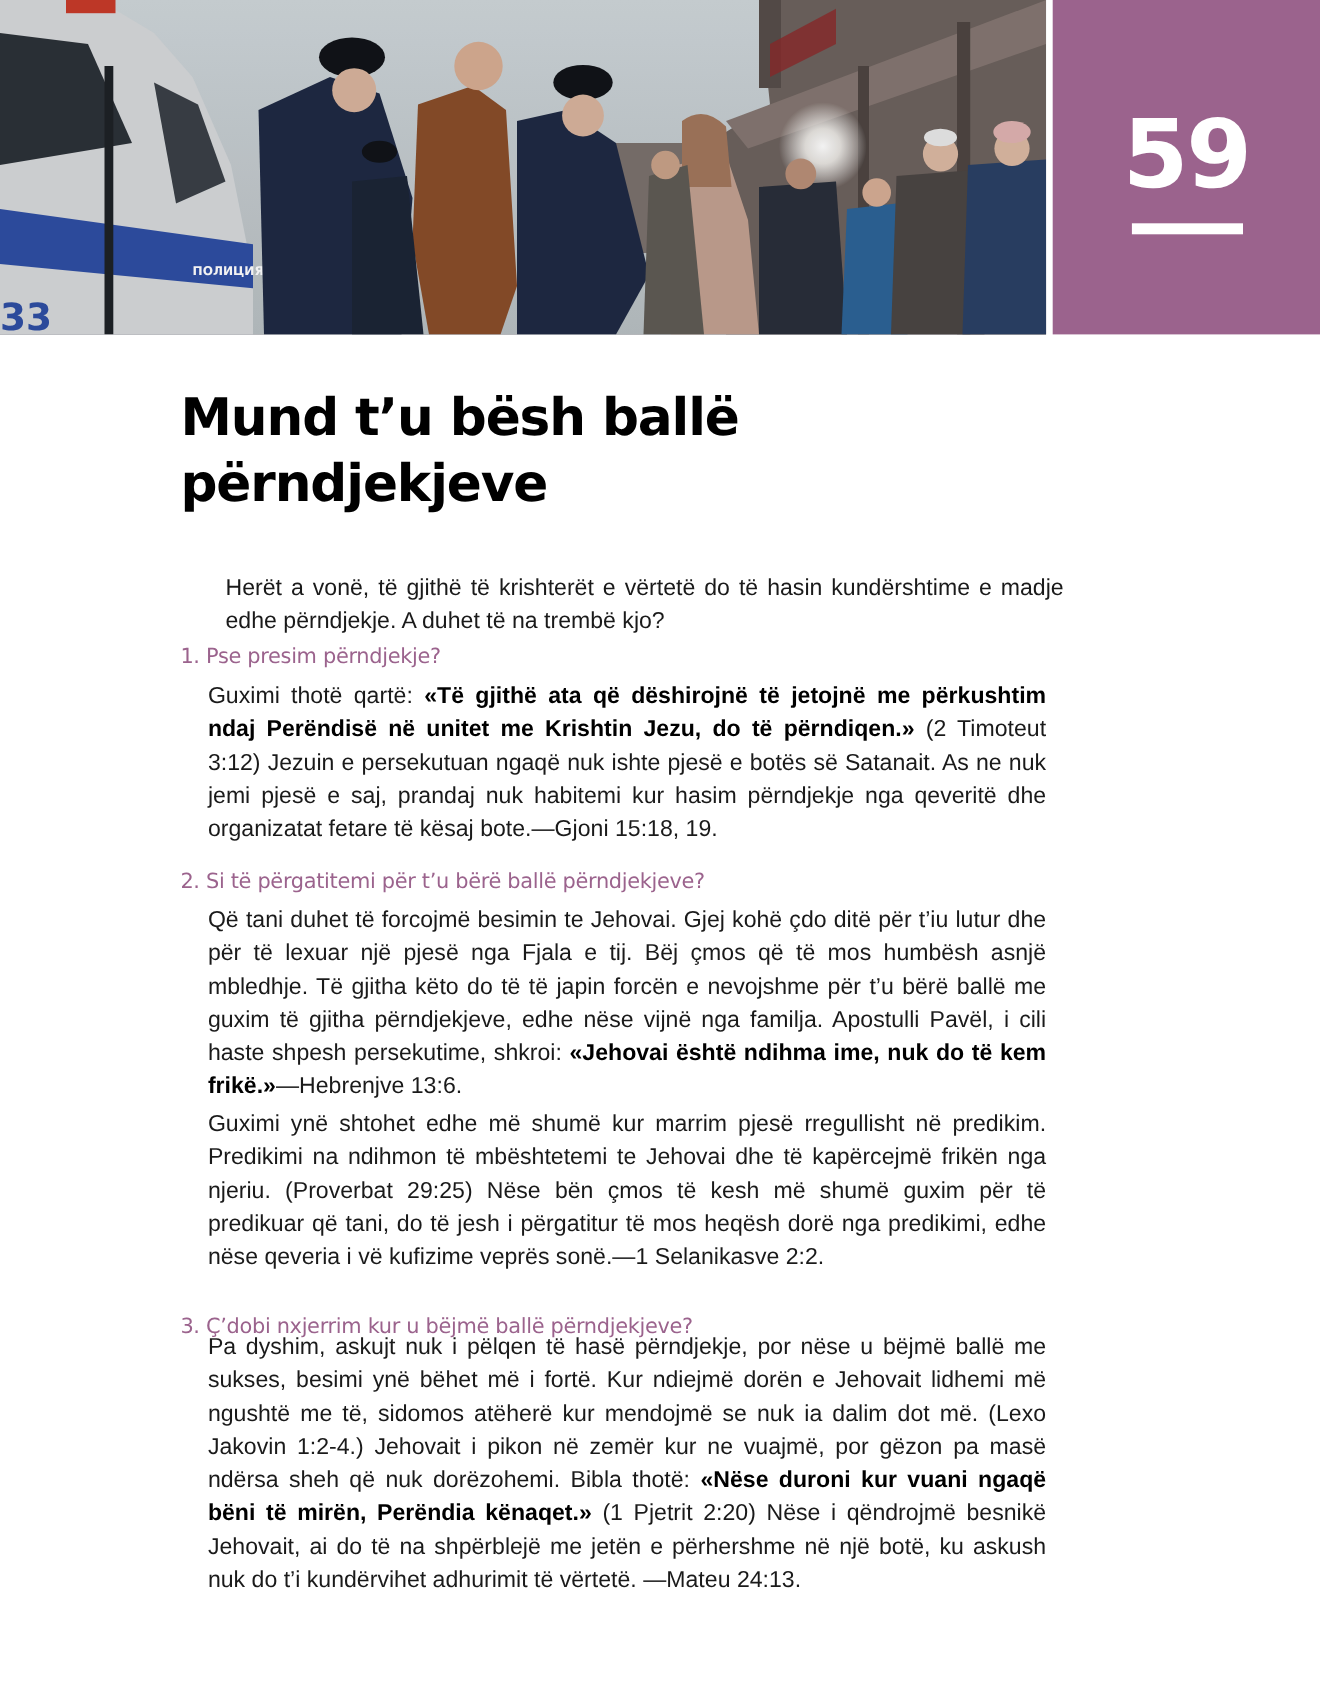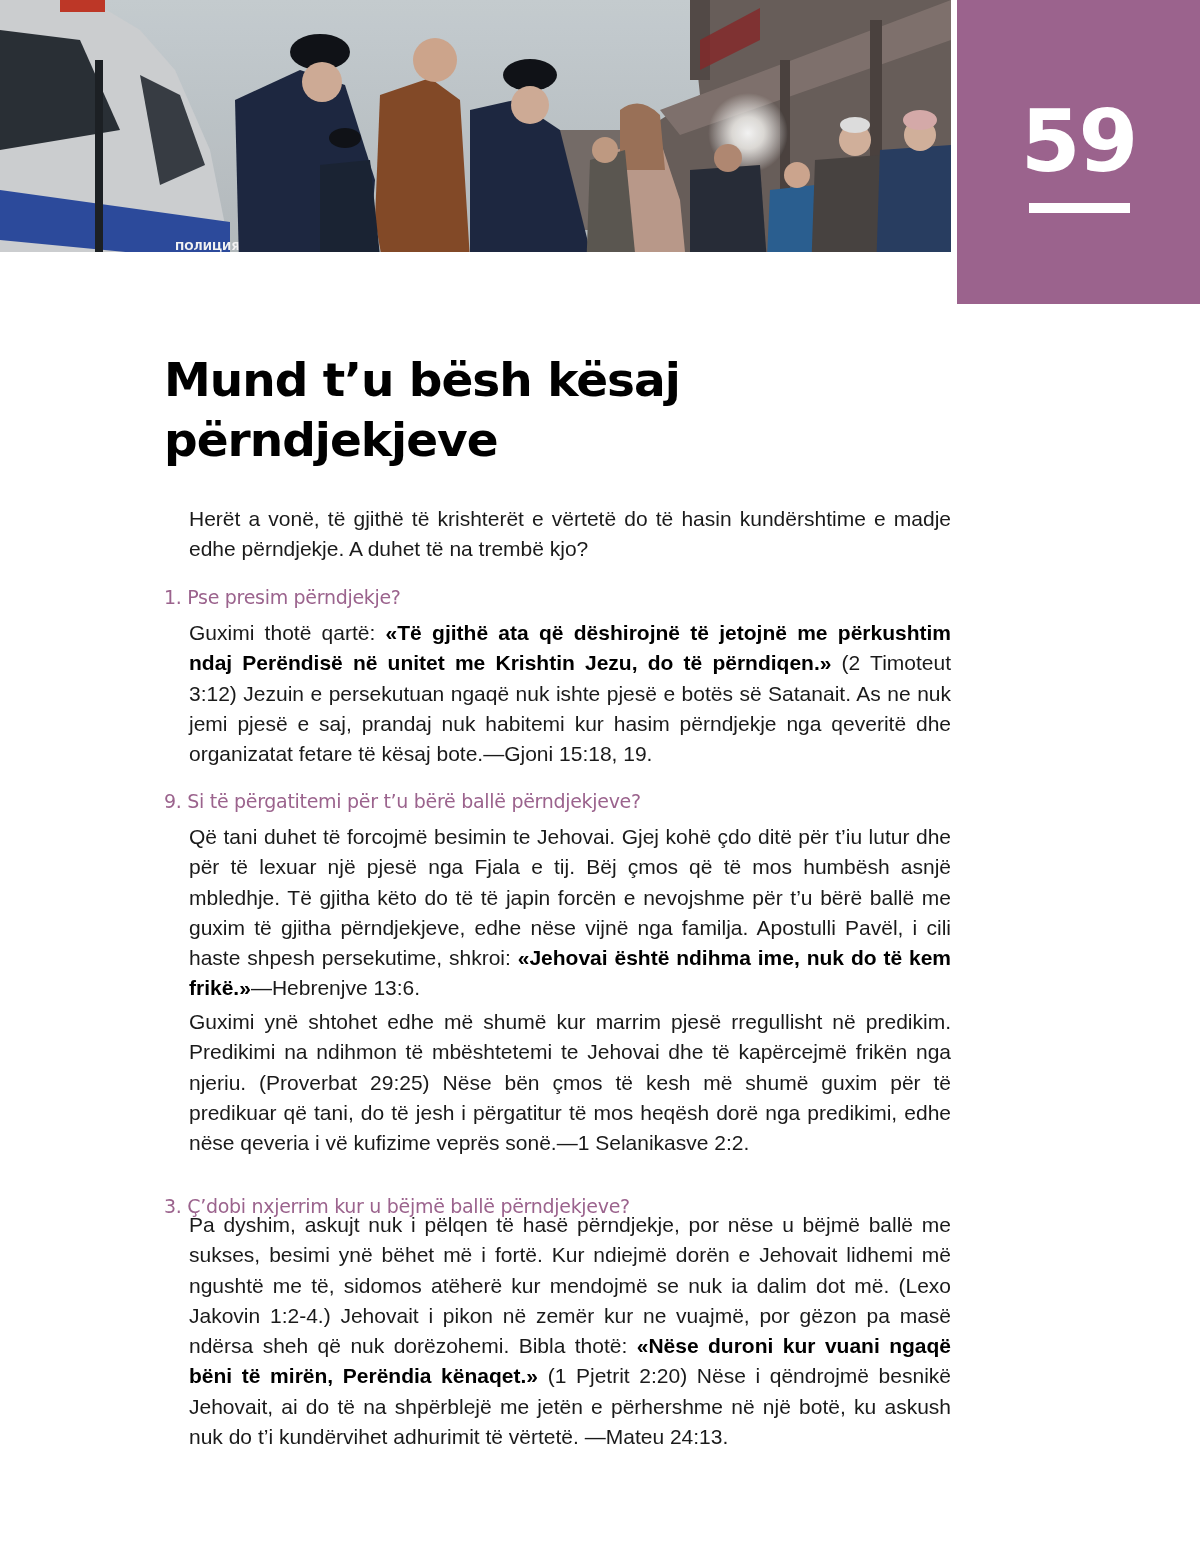--- a/index.html
+++ b/index.html
@@ -1,33 +1,33 @@
 <!DOCTYPE html>
 <html><head>
 <meta charset="utf-8">
 <style>
   html, body { margin: 0; padding: 0; background: #ffffff; }
   body { width: 1200px; height: 1543px; position: relative; overflow: hidden;
          font-family: "Liberation Sans", "DejaVu Sans", sans-serif; color: #1a1a1a; }
 
-  .hero { position: absolute; left: 0; top: 0; width: 951px; height: 252px; overflow: hidden;
+  .hero { position: absolute; left: 0; top: 0; width: 951px; height: 304px; overflow: hidden;
           background: linear-gradient(180deg, #c9d1d6 0%, #b9c2c7 35%, #8f8d8c 60%, #4a4a52 100%); text-align: right; }
   .hero svg { display: block; }
 
   .chapter-box { position: absolute; left: 957px; top: 0; width: 243px; height: 304px; background: #9b638d; }
   .chapter-num { position: absolute; left: 0; width: 243px; top: 98px; text-align: center;
                  color: #ffffff; font-family: "DejaVu Sans", sans-serif; font-weight: bold;
                  font-size: 86px; line-height: 1; letter-spacing: -2px; }
   .chapter-rule { position: absolute; left: 72px; top: 203px; width: 101px; height: 10px; background: #ffffff; }
 
   .title { position: absolute; left: 164px; top: 350px; margin: 0; width: 700px;
            font-family: "DejaVu Sans", sans-serif; font-weight: bold; font-size: 47px;
            line-height: 60px; color: #000; letter-spacing: -1px; }
 
-  .intro { position: absolute; left: 189px; top: 504px; width: 762px; margin: 0;
+  .intro { position: absolute; left: 189px; top: 504px; width: 762px; margin: 16px;
            font-size: 21px; line-height: 30px; text-align: justify; color: #1a1a1a; }
 
   .q { position: absolute; left: 164px; margin: 0; font-family: "DejaVu Sans", sans-serif;
        font-weight: normal; font-size: 19px; line-height: 26px; color: #9b638d; letter-spacing: -0.3px; }
 
   .p { position: absolute; left: 189px; width: 762px; margin: 0;
        font-size: 21px; line-height: 30.3px; text-align: justify; color: #1a1a1a; }
   .p b { font-weight: bold; color: #000; }
 </style>
 </head>
@@ -95,30 +95,30 @@
     <ellipse cx="920" cy="120" rx="17" ry="10" fill="#e0b3b1"></ellipse>
     <rect x="0" y="0" width="951" height="304" fill="#000" opacity="0.05"></rect>
   </svg>
 </div>
 
 <div class="chapter-box">
   <div class="chapter-num">59</div>
   <div class="chapter-rule"></div>
 </div>
 
-<h1 class="title">Mund t’u bësh kësaj përndjekjeve</h1>
+<h1 class="title">Mund t’u bësh ballë përndjekjeve</h1>
 
 <p class="intro">Herët a vonë, të gjithë të krishterët e vërtetë do të hasin kundërshtime e madje edhe përndjekje. A duhet të na trembë kjo?</p>
 
 <h2 class="q" style="top:584px;">1. Pse presim përndjekje?</h2>
 <p class="p" style="top:618px;">
   <span>Guximi thotë qartë: </span><b>«Të gjithë ata që dëshirojnë të jetojnë me përkushtim ndaj Perëndisë në unitet me Krishtin Jezu, do të përndiqen.»</b><span> (2 Timoteut 3:12) Jezuin e persekutuan ngaqë nuk ishte pjesë e botës së Satanait. As ne nuk jemi pjesë e saj, prandaj nuk habitemi kur hasim përndjekje nga qeveritë dhe organizatat fetare të kësaj bote.—Gjoni 15:18, 19.</span>
 </p>
 
-<h2 class="q" style="top:788px;">9. Si të përgatitemi për t’u bërë ballë përndjekjeve?</h2>
+<h2 class="q" style="top:788px;">2. Si të përgatitemi për t’u bërë ballë përndjekjeve?</h2>
 <p class="p" style="top:822px;">
   <span>Që tani duhet të forcojmë besimin te Jehovai. Gjej kohë çdo ditë për t’iu lutur dhe për të lexuar një pjesë nga Fjala e tij. Bëj çmos që të mos humbësh asnjë mbledhje. Të gjitha këto do të të japin forcën e nevojshme për t’u bërë ballë me guxim të gjitha përndjekjeve, edhe nëse vijnë nga familja. Apostulli Pavël, i cili haste shpesh persekutime, shkroi: </span><b>«Jehovai është ndihma ime, nuk do të kem frikë.»</b><span>—Hebrenjve 13:6.</span>
 </p>
 <p class="p" style="top:1007px;">
   <span>Guximi ynë shtohet edhe më shumë kur marrim pjesë rregullisht në predikim. Predikimi na ndihmon të mbështetemi te Jehovai dhe të kapërcejmë frikën nga njeriu. (Proverbat 29:25) Nëse bën çmos të kesh më shumë guxim për të predikuar që tani, do të jesh i përgatitur të mos heqësh dorë nga predikimi, edhe nëse qeveria i vë kufizime veprës sonë.—1 Selanikasve 2:2.</span>
 </p>
 
 <h2 class="q" style="top:1193px;">3. Ç’dobi nxjerrim kur u bëjmë ballë përndjekjeve?</h2>
 <p class="p" style="top:1210px;">
   <span>Pa dyshim, askujt nuk i pëlqen të hasë përndjekje, por nëse u bëjmë ballë me sukses, besimi ynë bëhet më i fortë. Kur ndiejmë dorën e Jehovait lidhemi më ngushtë me të, sidomos atëherë kur mendojmë se nuk ia dalim dot më. (Lexo Jakovin 1:2-4.) Jehovait i pikon në zemër kur ne vuajmë, por gëzon pa masë ndërsa sheh që nuk dorëzohemi. Bibla thotë: </span><b>«Nëse duroni kur vuani ngaqë bëni të mirën, Perëndia kënaqet.»</b><span> (1 Pjetrit 2:20) Nëse i qëndrojmë besnikë Jehovait, ai do të na shpërblejë me jetën e përhershme në një botë, ku askush nuk do t’i kundërvihet adhurimit të vërtetë. —Mateu 24:13.</span>

